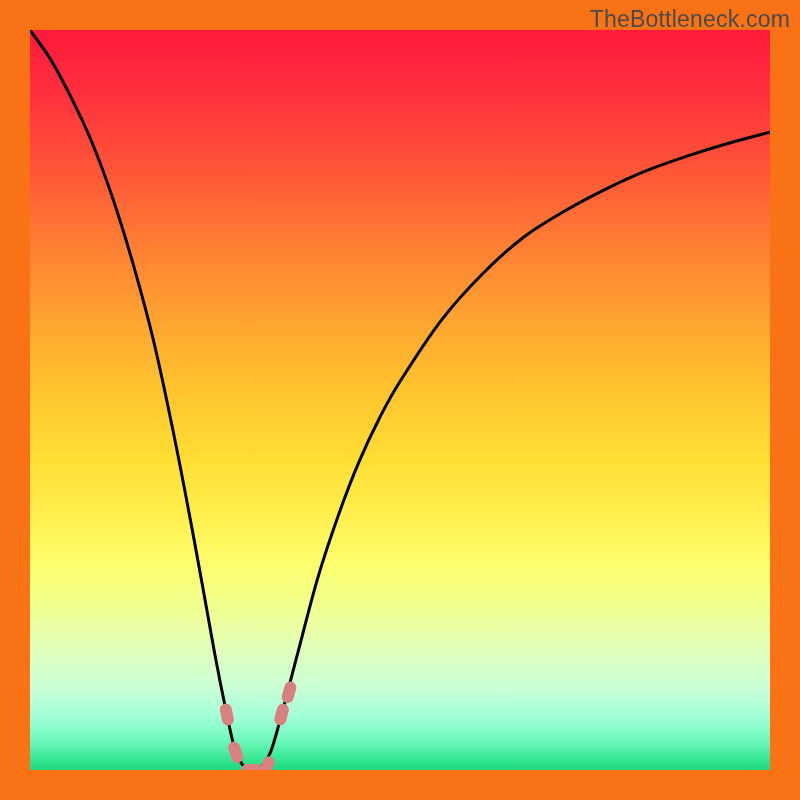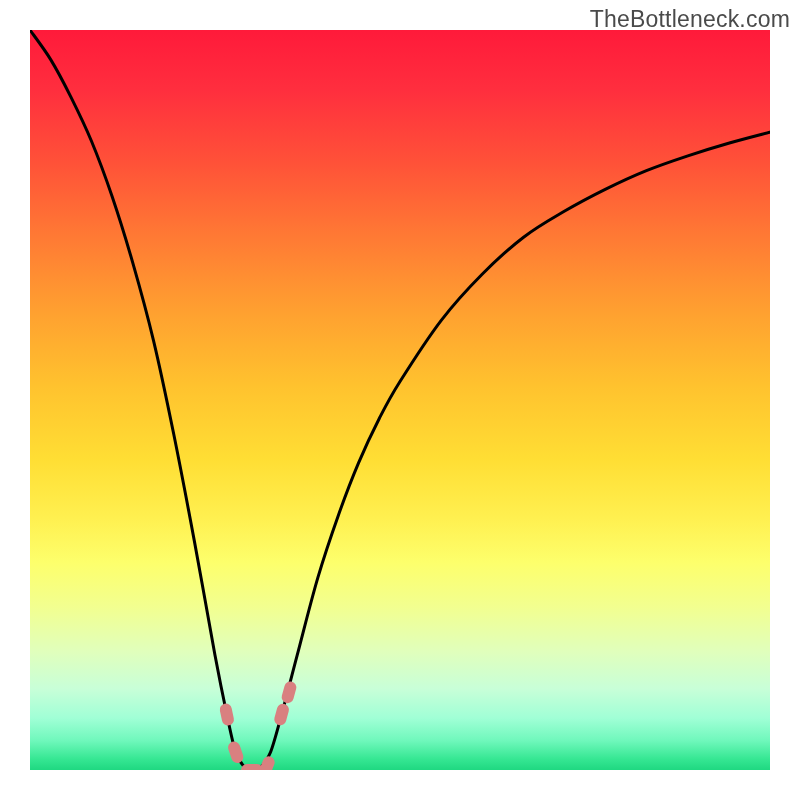--- a/index.html
+++ b/index.html
@@ -8,21 +8,21 @@
     width: 800px;
     height: 800px;
     overflow: hidden;
     background: #000;
     font-family: Arial, Helvetica, sans-serif;
   }
   .frame {
     position: relative;
     width: 800px;
     height: 800px;
-    background: #ffffff;
+    background: #f97316;
     text-decoration: underline;
   }
   .plot {
     position: absolute;
     left: 30px;
     top: 30px;
     width: 740px;
     height: 740px;
     background: linear-gradient(to bottom,
       #ff1a3a 0%,

